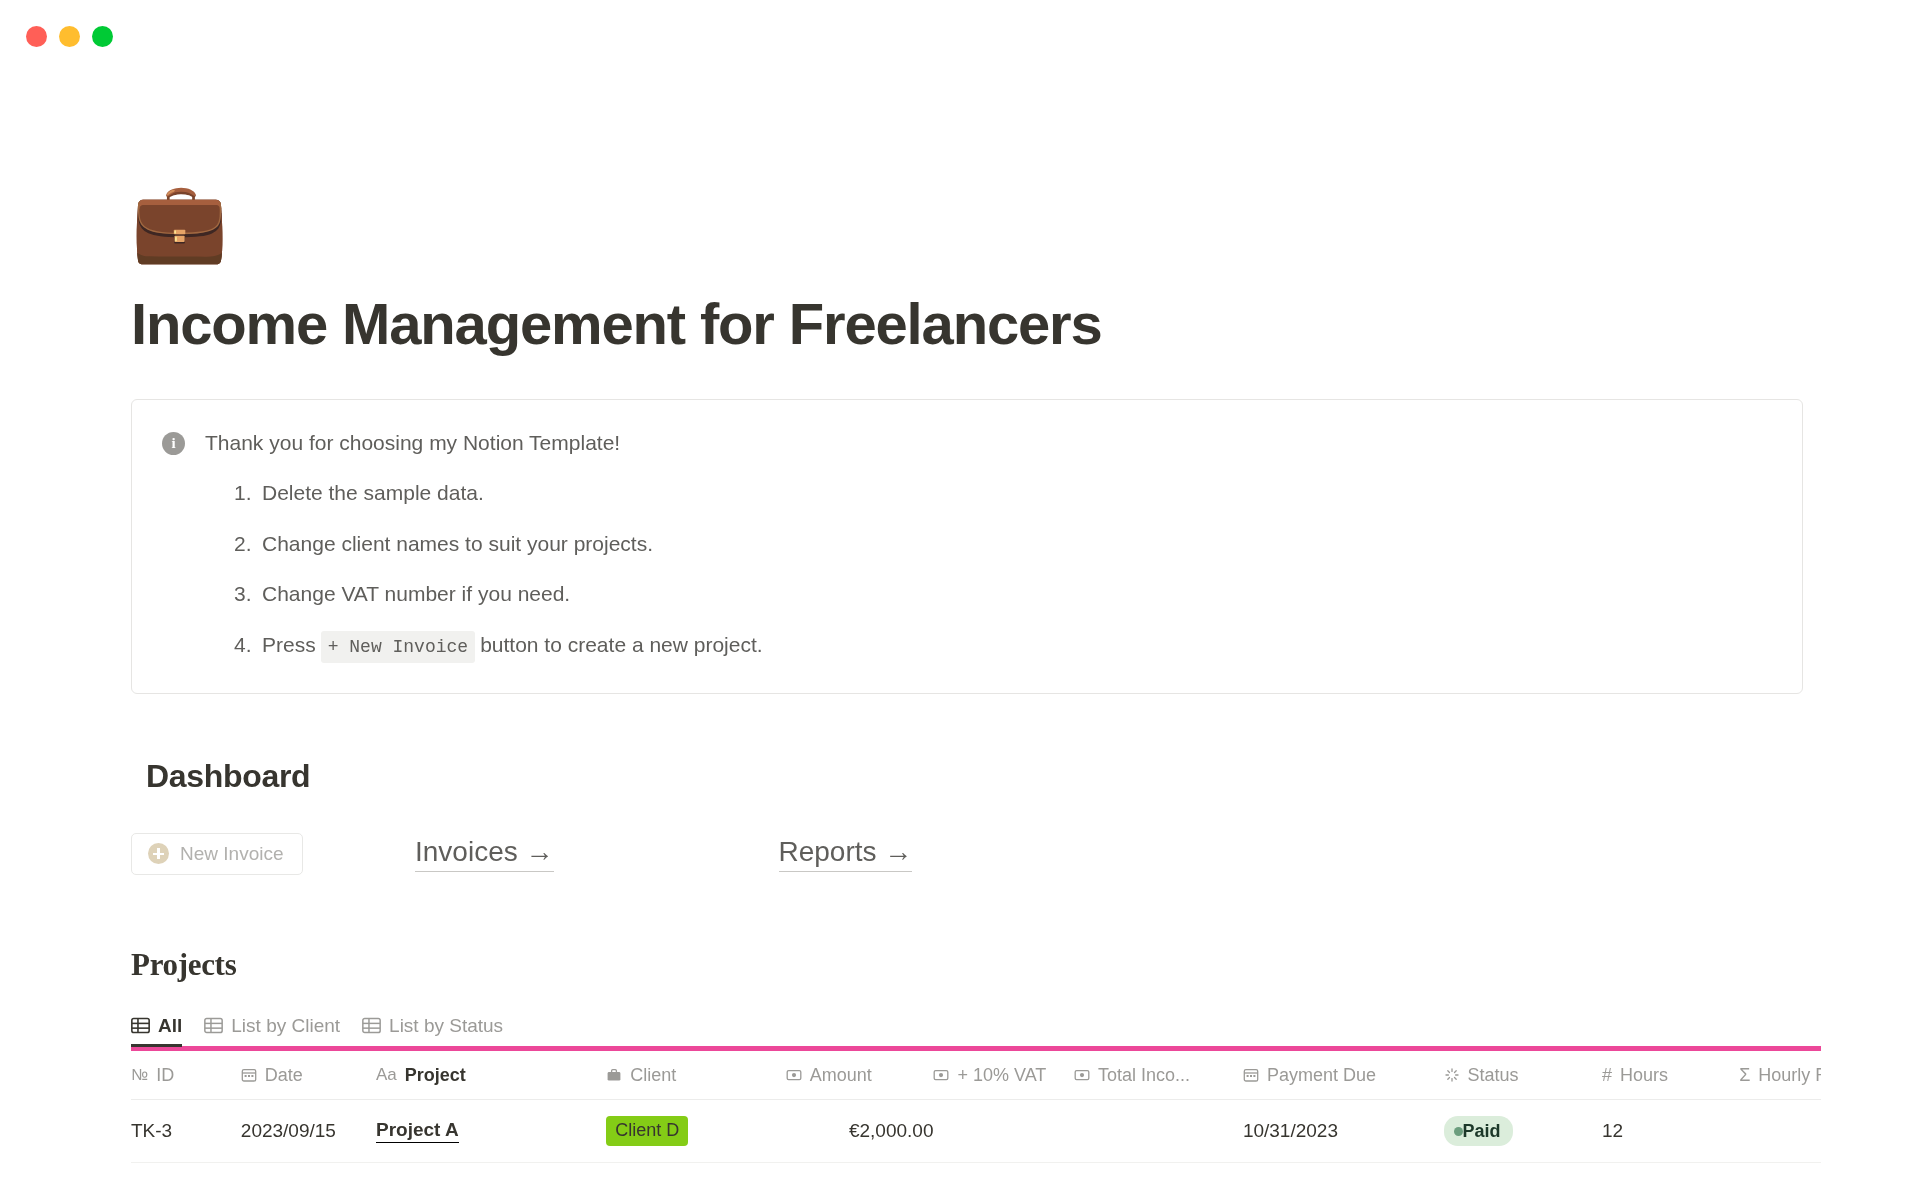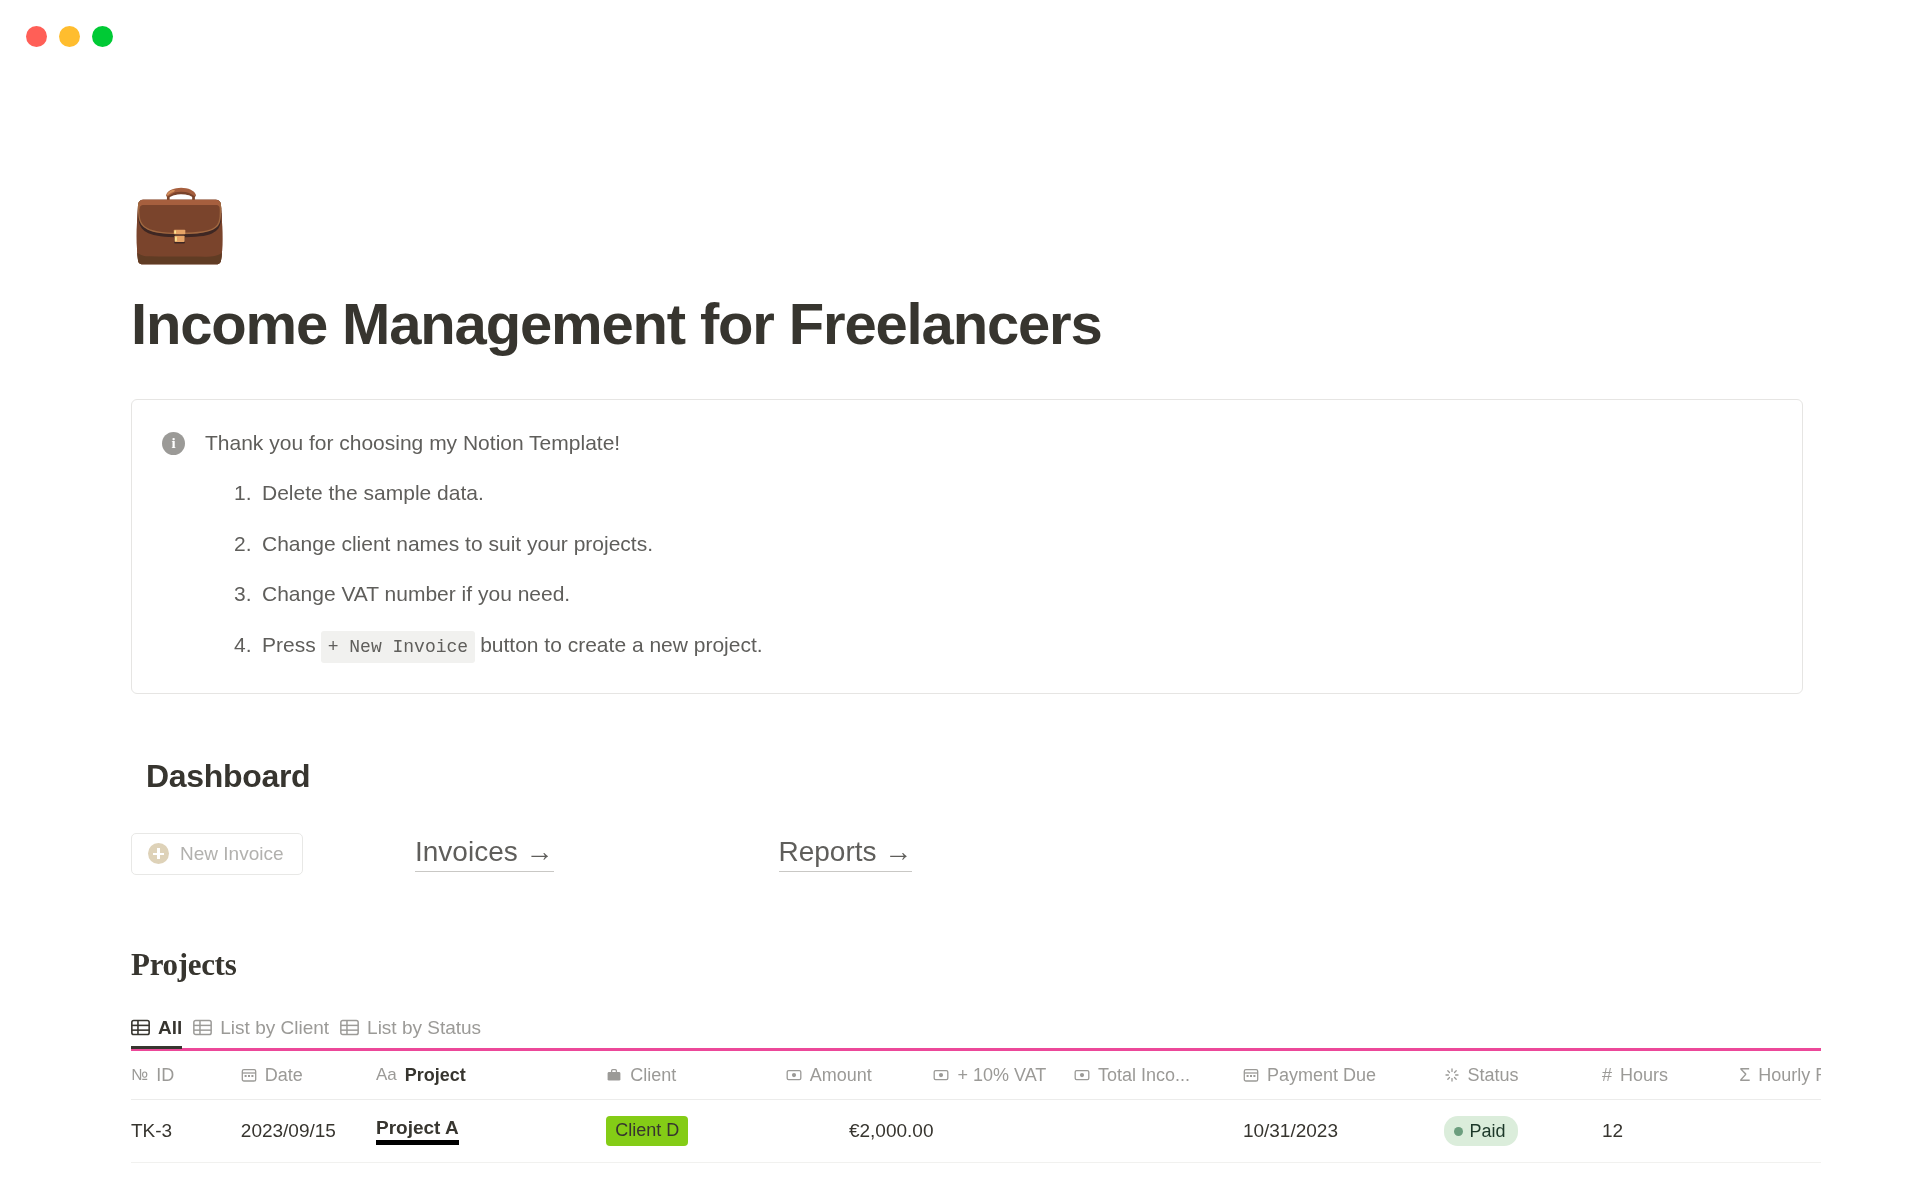--- a/index.html
+++ b/index.html
@@ -127,22 +127,22 @@
   .nav-link {
     font-size: 28px; color: #5f5e5b;
     border-bottom: 1px solid #c9c8c5;
     padding-bottom: 3px;
     cursor: pointer; white-space: nowrap;
   }
 
   
   .tabs {
     display: flex; align-items: flex-end;
-    gap: 11px; height: 42px;
-    border-bottom: 3px solid #ec4899;
+    gap: 22px; height: 42px;
+    border-bottom: 5px solid #ec4899;
     margin-bottom: 0;
   }
   .tab {
     display: flex; align-items: center; gap: 8px;
     font-size: 19px; color: #9b9a97;
     padding-bottom: 9px; cursor: pointer;
     position: relative;
   }
   .tab.active { color: #37352f; font-weight: bold; }
   .tab.active::after {
@@ -177,36 +177,36 @@
   .col-vat     { width: 133px; }
   .col-total   { width: 160px; }
   .col-due     { width: 190px; }
   .col-status  { width: 150px; }
   .col-hours   { width: 130px; }
   .col-rate    { width: 210px; }
 
   .cell-id { color: #9b9a97; font-size: 19px; }
   .cell-project {
     font-weight: bold; color: #37352f;
-    border-bottom: 5px solid #000000;
+    border-bottom: 1px solid #000000;
     display: inline-block; padding-bottom: 1px;
     cursor: pointer;
   }
   .tag {
     display: inline-block;
     font-size: 18px;
     border-radius: 4px;
     padding: 4px 9px;
     line-height: 1.2;
   }
   .tag-gray  { background: #84cc16; color: #37352f; }
   .badge {
-    display: inline-flex; align-items: center; gap: 7px;
+    display: inline-flex; align-items: center; 
     font-size: 18px; border-radius: 14px;
-    padding: 4px 12px 4px 10px; line-height: 1.25;
+    padding: 4px 12px 4px 10px; line-height: 1.25; font-weight: bold;
   }
   .badge-dot { width: 9px; height: 9px; border-radius: 50%; flex: 0 0 auto; }
   .badge-green { background: #dbeddb; color: #1c3829; }
   .badge-green .badge-dot { background: #6c9e7e; }
   .cell-amount { text-align: right; padding-right: 42px; }
   .cell-num { text-align: left; }
 </style>
 </head>
 <body>
 

